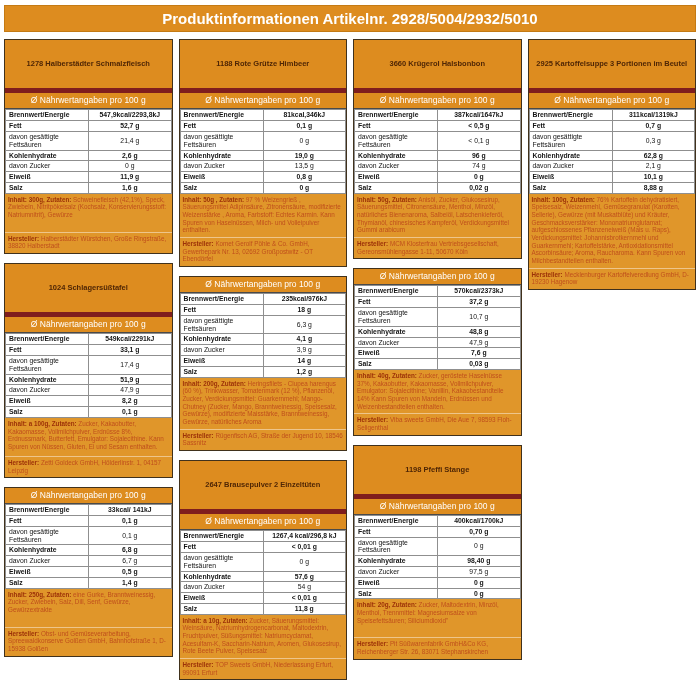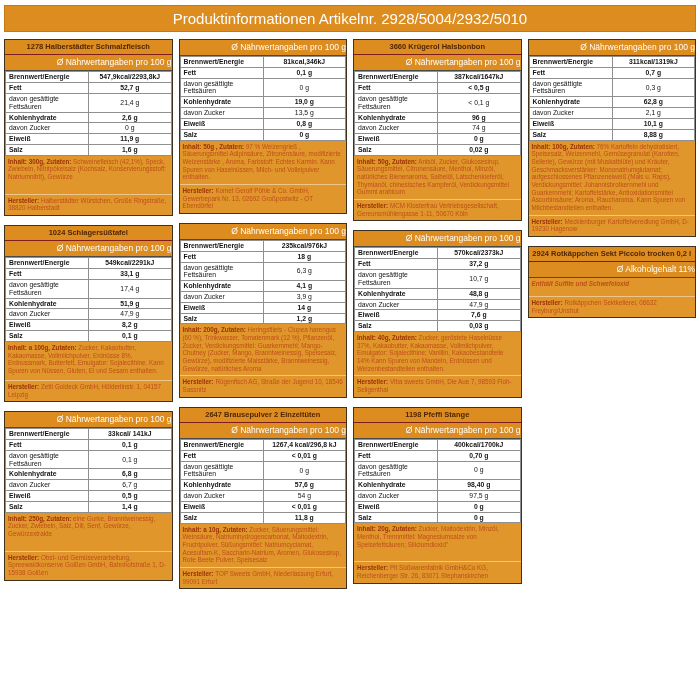--- a/index.html
+++ b/index.html
@@ -1,24 +1,24 @@
 <!DOCTYPE html>
 <html><head>
 <meta charset="utf-8">
 <style>
   html,body{margin:0;padding:0;background:#fff;}
   body{width:700px;height:700px;font-family:"Liberation Sans",sans-serif;-webkit-font-smoothing:antialiased;}
   .banner{margin:5px 4px 7px 4px;background:#dd8c1f;border:1px solid #c47a14;color:#fff;
-          font-weight:normal;font-size:15px;text-align:center;padding:4px 0;}
+          font-weight:bold;font-size:15px;text-align:center;padding:4px 0;}
   .grid{display:flex;gap:6px;padding:0 4px;align-items:flex-start;}
   .col{flex:1;display:flex;flex-direction:column;gap:9px;min-width:0;}
   .card{border:1px solid #40311c;background:#e0962a;overflow:hidden;}
   .card-title{background:#dd8c1f;color:#4f2605;font-weight:bold;font-size:7.5px;line-height:1.1;
-              text-align:center;padding:3px 2px;border-bottom:1px solid #7f1d1d;}
-  .card-sub{background:#dd8c1f;color:#ffffff;font-size:8.5px;text-align:right;padding:2px 0 3px 0;
+              text-align:center;padding:20px 2px;border-bottom:5px solid #7f1d1d;}
+  .card-sub{background:#dd8c1f;color:#ffffff;font-size:8.5px;text-align:center;padding:2px 0 3px 0;
             border-bottom:1px solid #4a4a4a;}
   table.nutri{width:100%;border-collapse:collapse;background:#fff;table-layout:fixed;}
   table.nutri td{border:1px solid #8f8f8f;padding:1px 3px;font-size:6.8px;line-height:1.15;color:#141414;}
   table.nutri td.lbl{width:46%;text-align:left;}
   table.nutri td.val{text-align:center;}
   table.nutri tr.b td{font-weight:bold;}
   table.nutri tr:not(.b) td{font-weight:normal;}
   .zutaten{padding:2px 3px 3px 3px;font-size:6.3px;line-height:1.22;color:#bf4e1c;min-height:33px;}
   .zutaten .lead{font-weight:bold;color:#9c3108;}
   .enthaelt{padding:2px 3px 4px 3px;font-size:6.3px;line-height:1.22;color:#bf4e1c;min-height:12px;font-style:italic;font-weight:bold;}
@@ -157,20 +157,21 @@
     <div class="zutaten">
       <span class="lead">Inhalt: 250g, Zutaten:</span><span> eine Gurke, Branntweinessig, Zucker, Zwiebeln, Salz, Dill, Senf, Gewürze, Gewürzextrakte</span>
     </div>
     <div class="hersteller">
       <span class="lead">Hersteller:</span><span> Obst- und Gemüseverarbeitung, Spreewaldkonserve Golßen GmbH, Bahnhofstraße 1, D-15938 Golßen</span>
     </div>
   </div>
     </div>
   <div class="col">
       <div class="card">
+    <div class="card-title">1188 Rote Grütze Himbeer</div>
     <div class="card-sub">Ø Nährwertangaben pro 100 g</div>
     <table class="nutri">
       <tbody>
             <tr class="b">
               <td class="lbl">Brennwert/Energie</td>
               <td class="val">81kcal,346kJ</td>
             </tr>
             <tr class="b">
               <td class="lbl">Fett</td>
               <td class="val">0,1 g</td>
@@ -416,20 +417,21 @@
     <div class="zutaten">
       <span class="lead">Inhalt: 20g, Zutaten:</span><span> Zucker, Maltodextrin, Minzöl, Menthol, Trennmittel: Magnesiumsalze von Speisefettsäuren; Siliciumdioxid"</span>
     </div>
     <div class="hersteller">
       <span class="lead">Hersteller:</span><span> Pit Süßwarenfabrik GmbH&amp;Co KG, Reichenberger Str. 26, 83071 Stephanskirchen</span>
     </div>
   </div>
     </div>
   <div class="col">
       <div class="card">
+    <div class="card-title">2925 Kartoffelsuppe 3 Portionen im Beutel</div>
     <div class="card-sub">Ø Nährwertangaben pro 100 g</div>
     <table class="nutri">
       <tbody>
             <tr class="b">
               <td class="lbl">Brennwert/Energie</td>
               <td class="val">311kcal/1319kJ</td>
             </tr>
             <tr class="b">
               <td class="lbl">Fett</td>
               <td class="val">0,7 g</td>
@@ -457,24 +459,14 @@
           </tbody>
     </table>
 
     <div class="zutaten">
       <span class="lead">Inhalt: 100g, Zutaten:</span><span> 76% Kartoffeln dehydratisiert, Speisesalz, Weizenmehl, Gemüsegranulat (Karotten, Sellerie), Gewürze (mit Muskatblüte) und Kräuter, Geschmacksverstärker: Mononatriumglutamat; aufgeschlossenes Pflanzeneiweiß (Mais u. Raps), Verdickungsmittel: Johannisbrotkernmehl und Guarkernmehl; Kartoffelstärke, Antioxidationsmittel Ascorbinsäure; Aroma, Raucharoma. Kann Spuren von Milchbestandteilen enthalten.</span>
     </div>
     <div class="hersteller">
       <span class="lead">Hersteller:</span><span> Mecklenburger Kartoffelveredlung GmbH, D-19230 Hagenow</span>
     </div>
   </div>
-      <div class="card">
-    <div class="card-title">2924 Rotkäppchen Sekt Piccolo trocken 0,2 l</div>
-    <div class="card-sub">Ø Alkoholgehalt 11%</div>
-
-    <div class="enthaelt">Enthält Sulfite und Schwefeloxid</div>
-
-    <div class="hersteller">
-      <span class="lead">Hersteller:</span><span> Rotkäppchen Sektkellerei, 06632 Freyburg/Unstrut</span>
-    </div>
-  </div>
     </div>
 </div>
 
 </body></html>

